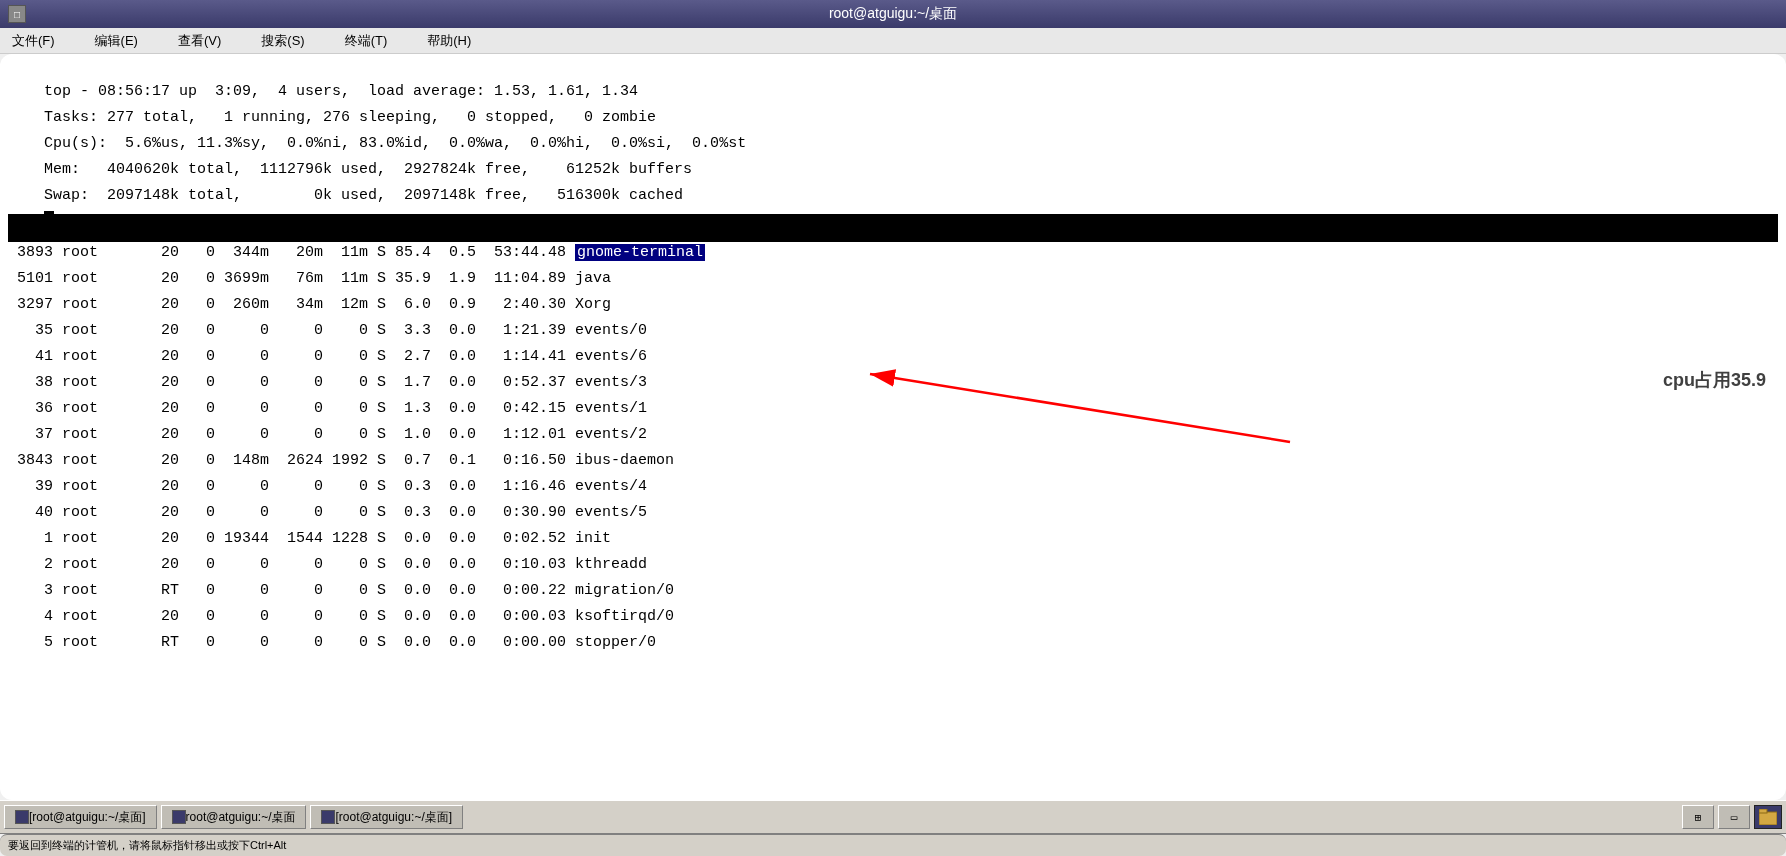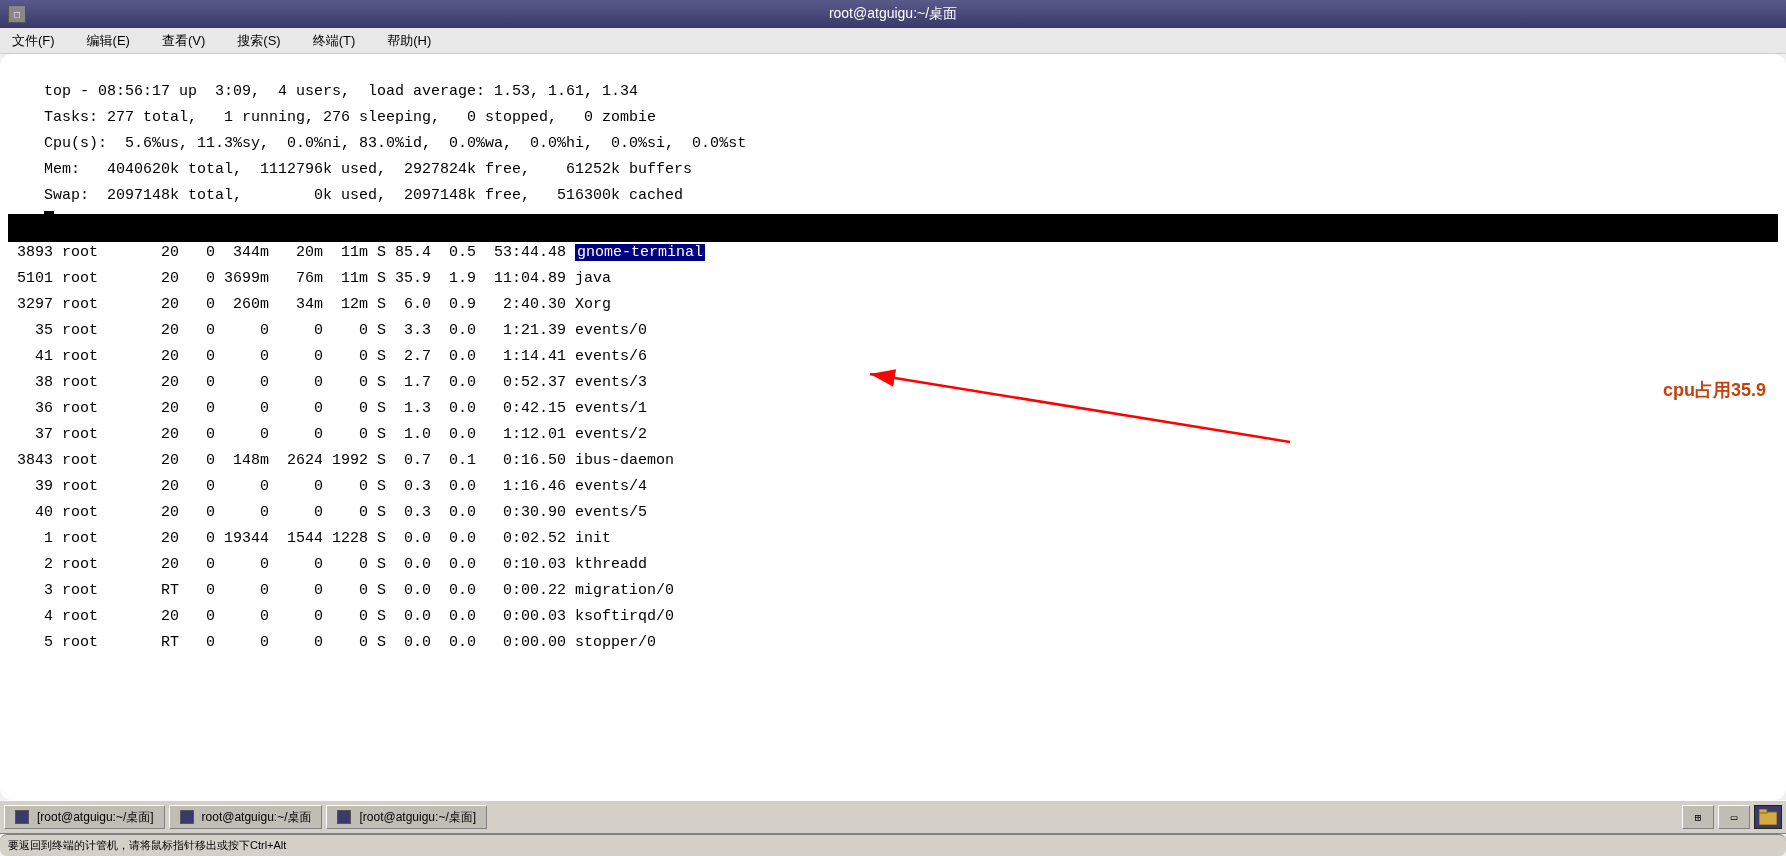--- a/index.html
+++ b/index.html
@@ -40,21 +40,21 @@
     }
 
     
     .menu-bar {
       background: #e8e8e8;
       border-bottom: 1px solid #ccc;
       padding: 3px 8px;
       font-family: sans-serif;
       font-size: 13px;
       display: flex;
-      gap: 24px;
+      gap: 32px;
       height: 26px;
       align-items: center;
     }
     .menu-item {
       cursor: pointer;
       padding: 1px 4px;
     }
 
     
     .terminal {
@@ -97,22 +97,22 @@
     .highlighted-cmd {
       background: #000080;
       color: white;
       padding: 0 2px;
     }
 
     
     .annotation {
       position: absolute;
       right: 20px;
-      top: 324px;
-      color: #c2410c;
+      top: 314px;
+      color: #404040;
       font-family: sans-serif;
       font-size: 18px;
       font-weight: bold;
     }
 
     
     .taskbar {
       position: absolute;
       bottom: 22px;
       left: 0;
@@ -130,21 +130,21 @@
     .taskbar-item {
       background: #c0bdb5;
       border: 1px solid #808080;
       border-top-color: #fff;
       border-left-color: #fff;
       padding: 2px 10px;
       font-family: sans-serif;
       font-size: 12px;
       display: flex;
       align-items: center;
-      gap: 8px;
+      gap: 0;
       cursor: pointer;
       height: 24px;
     }
     .taskbar-item .icon-box {
       width: 14px;
       height: 14px;
       background: #3a3a6a;
       border: 1px solid #555;
       display: inline-block;
     }

